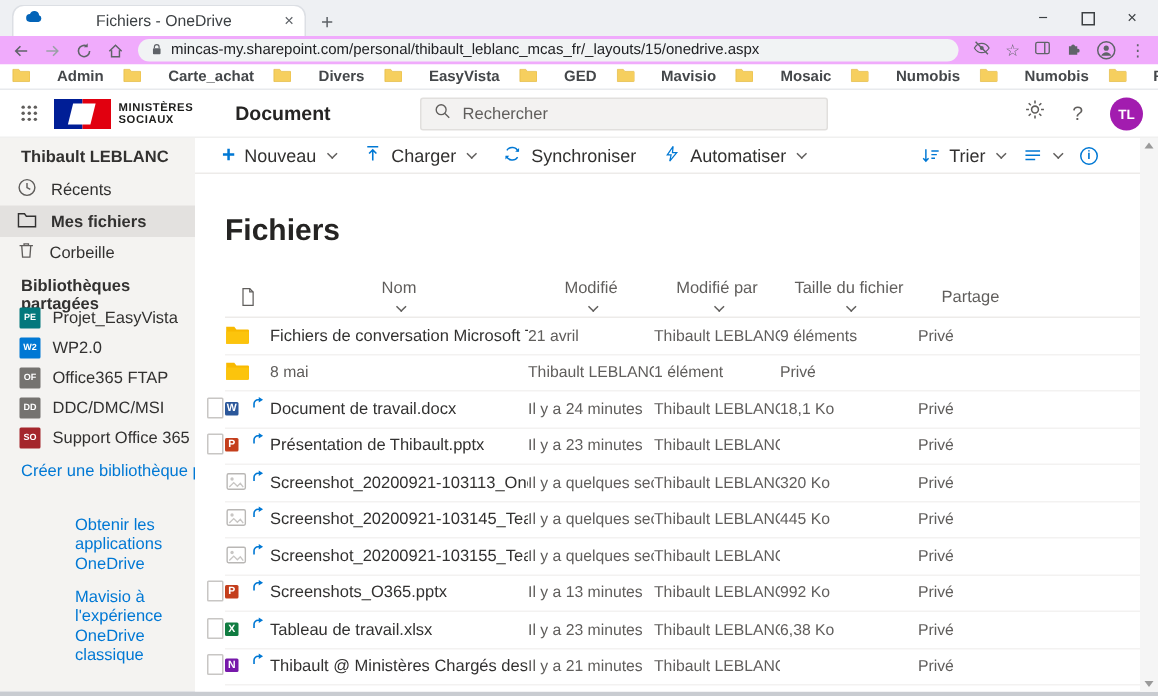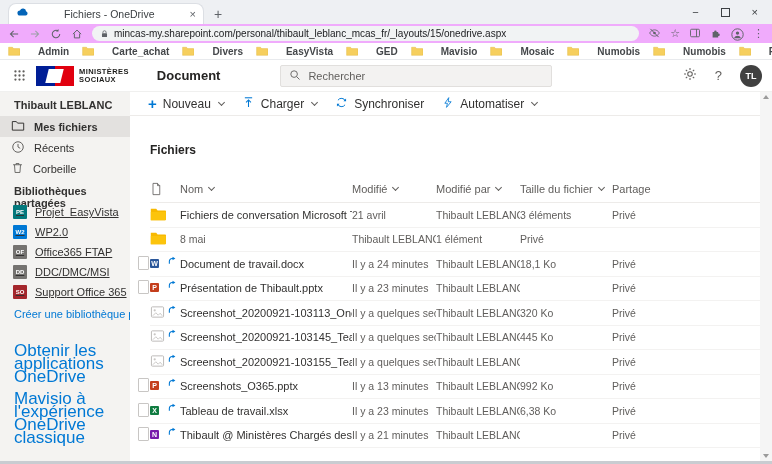--- a/index.html
+++ b/index.html
@@ -42,52 +42,52 @@
   .flag .m { position:absolute; left:30%; top:15%; width:40%; height:70%; background:#fff; transform:skewX(-14deg); }
   .gov-txt { font-size:7.5px; font-weight:bold; color:#1d1d1b; line-height:8px; letter-spacing:.4px; }
   .appname { font-size:13px; font-weight:bold; color:#252423; margin-left:28px; }
   .searchbox { margin-left:60px; width:272px; height:22px; background:#f3f2f1; border:1px solid #e1dfdd; border-radius:2px;
                display:flex; align-items:center; padding:0 8px; gap:7px; }
   .searchbox input { border:none; background:transparent; outline:none; font-size:11px; color:#323130; width:100%;
                      font-family:"Liberation Sans","DejaVu Sans",sans-serif; }
   .searchbox input::placeholder { color:#605e5c; }
   .suite-right { margin-left:auto; display:flex; align-items:center; gap:18px; }
   .help { font-size:13px; color:#605e5c; }
-  .avatar-tl { width:22px; height:22px; border-radius:50%; background:#404040; color:#fff; font-size:9px; font-weight:bold;
+  .avatar-tl { width:22px; height:22px; border-radius:50%; background:#a21caf; color:#fff; font-size:9px; font-weight:bold;
                display:flex; align-items:center; justify-content:center; }
 
   
   .content { flex:1; display:flex; min-height:0; }
   .side { width:130px; background:#f4f3f1; display:flex; flex-direction:column; padding-top:7px; flex-shrink:0; overflow:hidden; }
   .owner { font-size:11px; font-weight:bold; color:#323130; padding-left:14px; height:17px; }
   .nav-item { height:21px; display:flex; align-items:center; gap:9px; padding-left:11px; font-size:11px; color:#323130; white-space:nowrap; }
   .nav-item.sel { background:#e3e1df; font-weight:bold; }
   .lib-title { font-size:11px; font-weight:bold; color:#323130; padding-left:14px; margin-top:6px; height:17px; }
-  .lib-item { height:20px; display:flex; align-items:center; gap:8px; padding-left:13px; font-size:11px; color:#323130; white-space:nowrap;text-decoration:underline; }
+  .lib-item { height:20px; display:flex; align-items:center; gap:8px; padding-left:13px; font-size:11px; color:#323130; white-space:nowrap; }
   .lib-sq { width:14px; height:14px; border-radius:1px; color:#fff; font-size:6px; font-weight:bold;
             display:flex; align-items:center; justify-content:center; flex-shrink:0; }
   .create-link { font-size:11px; color:#0078d4; padding-left:14px; margin-top:6px; white-space:nowrap; overflow:hidden; }
   .side-links { margin-top:auto; padding:0 6px 8px 14px; }
-  .side-link { display:block; font-size:17px; line-height:13px; color:#0078d4; margin-bottom:9px; }
+  .side-link { display:block; font-size:11px; line-height:13px; color:#0078d4; margin-bottom:9px;margin-left:36px; }
 
   .main { flex:1; background:#fff; position:relative; min-width:0; }
   .cmdbar { height:24px; display:flex; align-items:center; padding:0 40px 0 18px; border-bottom:1px solid #edebe9; }
   .cmd { display:flex; align-items:center; gap:6px; margin-right:18px; font-size:12px; color:#323130; }
   .cmd .plus { color:#0078d4; font-size:15px; font-weight:bold; line-height:1; }
   .cmd-right { margin-left:auto; display:flex; align-items:center; gap:12px; }
   .chev { width:5px; height:5px; border-right:1.2px solid #605e5c; border-bottom:1.2px solid #605e5c;
           transform:rotate(45deg); display:inline-block; margin-left:2px; margin-bottom:2px; flex-shrink:0; }
   .info-ic { width:12px; height:12px; border:1px solid #0078d4; border-radius:50%; color:#0078d4; font-size:8px;
              display:flex; align-items:center; justify-content:center; font-weight:bold; }
 
-  .page-title { font-size:12px; font-weight:bold; color:#252423; margin:27px 0 0 20px; }
+  .page-title { font-size:20px; font-weight:bold; color:#252423; margin:27px 0 0 20px; }
   .ftable { margin:18px 0 0 20px; }
   .frow { display:grid; grid-template-columns:30px 172px 84px 84px 92px 70px; align-items:center; height:24.5px; }
   .fhead { height:28px; color:#605e5c; font-size:11px; border-bottom:1px solid #edebe9; }
-  .fhead .hcell { display:flex; align-items:center; gap:4px; }
+  .fhead .hcell { display:flex; align-items:center; gap:4px;flex-direction:column; }
   .fbody .frow { border-bottom:1px solid #f3f2f1; }
   .cell-name { font-size:11px; color:#323130; white-space:nowrap; overflow:hidden; padding-right:8px; }
   .cell-dim { font-size:10.5px; color:#605e5c; white-space:nowrap; overflow:hidden; padding-right:6px; }
   .icon-cell { position:relative; width:30px; height:18px; }
   .ficon { position:absolute; left:0; top:1px; }
   .syncmark { position:absolute; right:3px; top:-4px; }
   .ofile { position:relative; width:17px; height:16px; }
   .ofile .page { position:absolute; right:1px; top:0; width:11px; height:14px; background:#fff; border:1px solid #c8c6c4; border-radius:1px; }
   .ofile .sq { position:absolute; left:0; top:3px; width:9px; height:9px; color:#fff; font-size:7px; font-weight:bold;
                display:flex; align-items:center; justify-content:center; border-radius:1px; }
@@ -312,32 +312,32 @@
       </span>
       <span class="help">?</span>
       <span class="avatar-tl">TL</span>
     </div>
   </div>
 
   <div class="content">
     <div class="side">
       <div class="owner">Thibault LEBLANC</div>
       <div id="side-nav">
-          <div class="nav-item sel">
-            <span><svg width="14" height="13" viewBox="0 0 16 14">
-                <path d="M1.5 2.5h4.6l1.4 1.8h7v8H1.5z" stroke="#323130" stroke-width="1.1" fill="none"></path>
-              </svg></span>
-            <span class="lbl">Mes fichiers</span>
-          </div>
           <div class="nav-item">
             <span><svg width="14" height="14" viewBox="0 0 16 16">
                 <circle cx="8" cy="8" r="6" stroke="#605e5c" stroke-width="1.1" fill="none"></circle>
                 <path d="M8 4.5V8l2.5 1.5" stroke="#605e5c" stroke-width="1.1" fill="none"></path>
               </svg></span>
             <span class="lbl">Récents</span>
+          </div>
+          <div class="nav-item sel">
+            <span><svg width="14" height="13" viewBox="0 0 16 14">
+                <path d="M1.5 2.5h4.6l1.4 1.8h7v8H1.5z" stroke="#323130" stroke-width="1.1" fill="none"></path>
+              </svg></span>
+            <span class="lbl">Mes fichiers</span>
           </div>
           <div class="nav-item">
             <span><svg width="13" height="14" viewBox="0 0 16 16">
                 <path d="M2.5 4h11M6.2 4V2.5h3.6V4M4.3 4l.7 9.5h6l.7-9.5" stroke="#605e5c" stroke-width="1.1" fill="none"></path>
               </svg></span>
             <span class="lbl">Corbeille</span>
           </div>
         </div>
       <div class="lib-title">Bibliothèques partagées</div>
       <div id="side-libs">
@@ -394,20 +394,37 @@
               <span class="lbl">Synchroniser</span>
             </span>
             <span class="cmd">
               <span><svg width="12" height="13" viewBox="0 0 16 16">
                   <path d="M9 1.5L3.8 9h3.4l-1.2 5.5L12.2 7H8.4z" stroke="#0078d4" stroke-width="1.1" fill="none"></path>
                 </svg></span>
               <span class="lbl">Automatiser</span>
               <span class="chev"></span>
             </span>
           </span>
+        <div class="cmd-right">
+          <span class="cmd" style="margin-right:0">
+            <svg width="13" height="13" viewBox="0 0 16 16">
+                <path d="M4 3v9.3M1.8 10.5L4 12.8l2.2-2.3" stroke="#0078d4" stroke-width="1.2" fill="none"></path>
+                <path d="M8.5 4.5h6M8.5 7.5h4.5M8.5 10.5h3" stroke="#0078d4" stroke-width="1.2"></path>
+              </svg>
+            <span>Trier</span>
+              <span class="chev"></span>
+          </span>
+          <span class="cmd" style="margin-right:0">
+            <svg width="13" height="13" viewBox="0 0 16 16">
+                <path d="M2 4.5h12M2 8h12M2 11.5h8" stroke="#0078d4" stroke-width="1.3"></path>
+              </svg>
+            <span class="chev"></span>
+          </span>
+          <span class="info-ic">i</span>
+        </div>
       </div>
 
       <div class="page-title">Fichiers</div>
 
       <div class="ftable">
         <div class="frow fhead" id="table-head">
           <span class="hcell">
             <svg width="12" height="14" viewBox="0 0 16 18">
                 <path d="M4 1.5h6l3 3v12H4z" stroke="#605e5c" stroke-width="1.1" fill="none"></path>
                 <path d="M10 1.5v3h3" stroke="#605e5c" stroke-width="1.1" fill="none"></path>
@@ -437,21 +454,21 @@
             <div class="frow">
               <span class="icon-cell">
                 <span class="ficon"><svg width="16" height="14" viewBox="0 0 16 14">
                     <path d="M.8 1.8h5.4l1.4 1.8h7.6a.8.8 0 0 1 .8.8v8a.8.8 0 0 1-.8.8H.8z" fill="#f8b900"></path>
                     <path d="M.8 5h15v7.4a.8.8 0 0 1-.8.8H.8z" fill="#fcc40c"></path>
                   </svg></span>
               </span>
               <span class="cell-name">Fichiers de conversation Microsoft Teams</span>
               <span class="cell-dim">21 avril</span>
               <span class="cell-dim">Thibault LEBLANC</span>
-              <span class="cell-dim">3 éléments</span>
+              <span class="cell-dim">9 éléments</span>
               <span class="cell-dim">Privé</span>
             </div>
             <div class="frow">
               <span class="icon-cell">
                 <span class="ficon"><svg width="16" height="14" viewBox="0 0 16 14">
                     <path d="M.8 1.8h5.4l1.4 1.8h7.6a.8.8 0 0 1 .8.8v8a.8.8 0 0 1-.8.8H.8z" fill="#f8b900"></path>
                     <path d="M.8 5h15v7.4a.8.8 0 0 1-.8.8H.8z" fill="#fcc40c"></path>
                   </svg></span>
               </span>
               <span class="cell-dim">8 mai</span>

